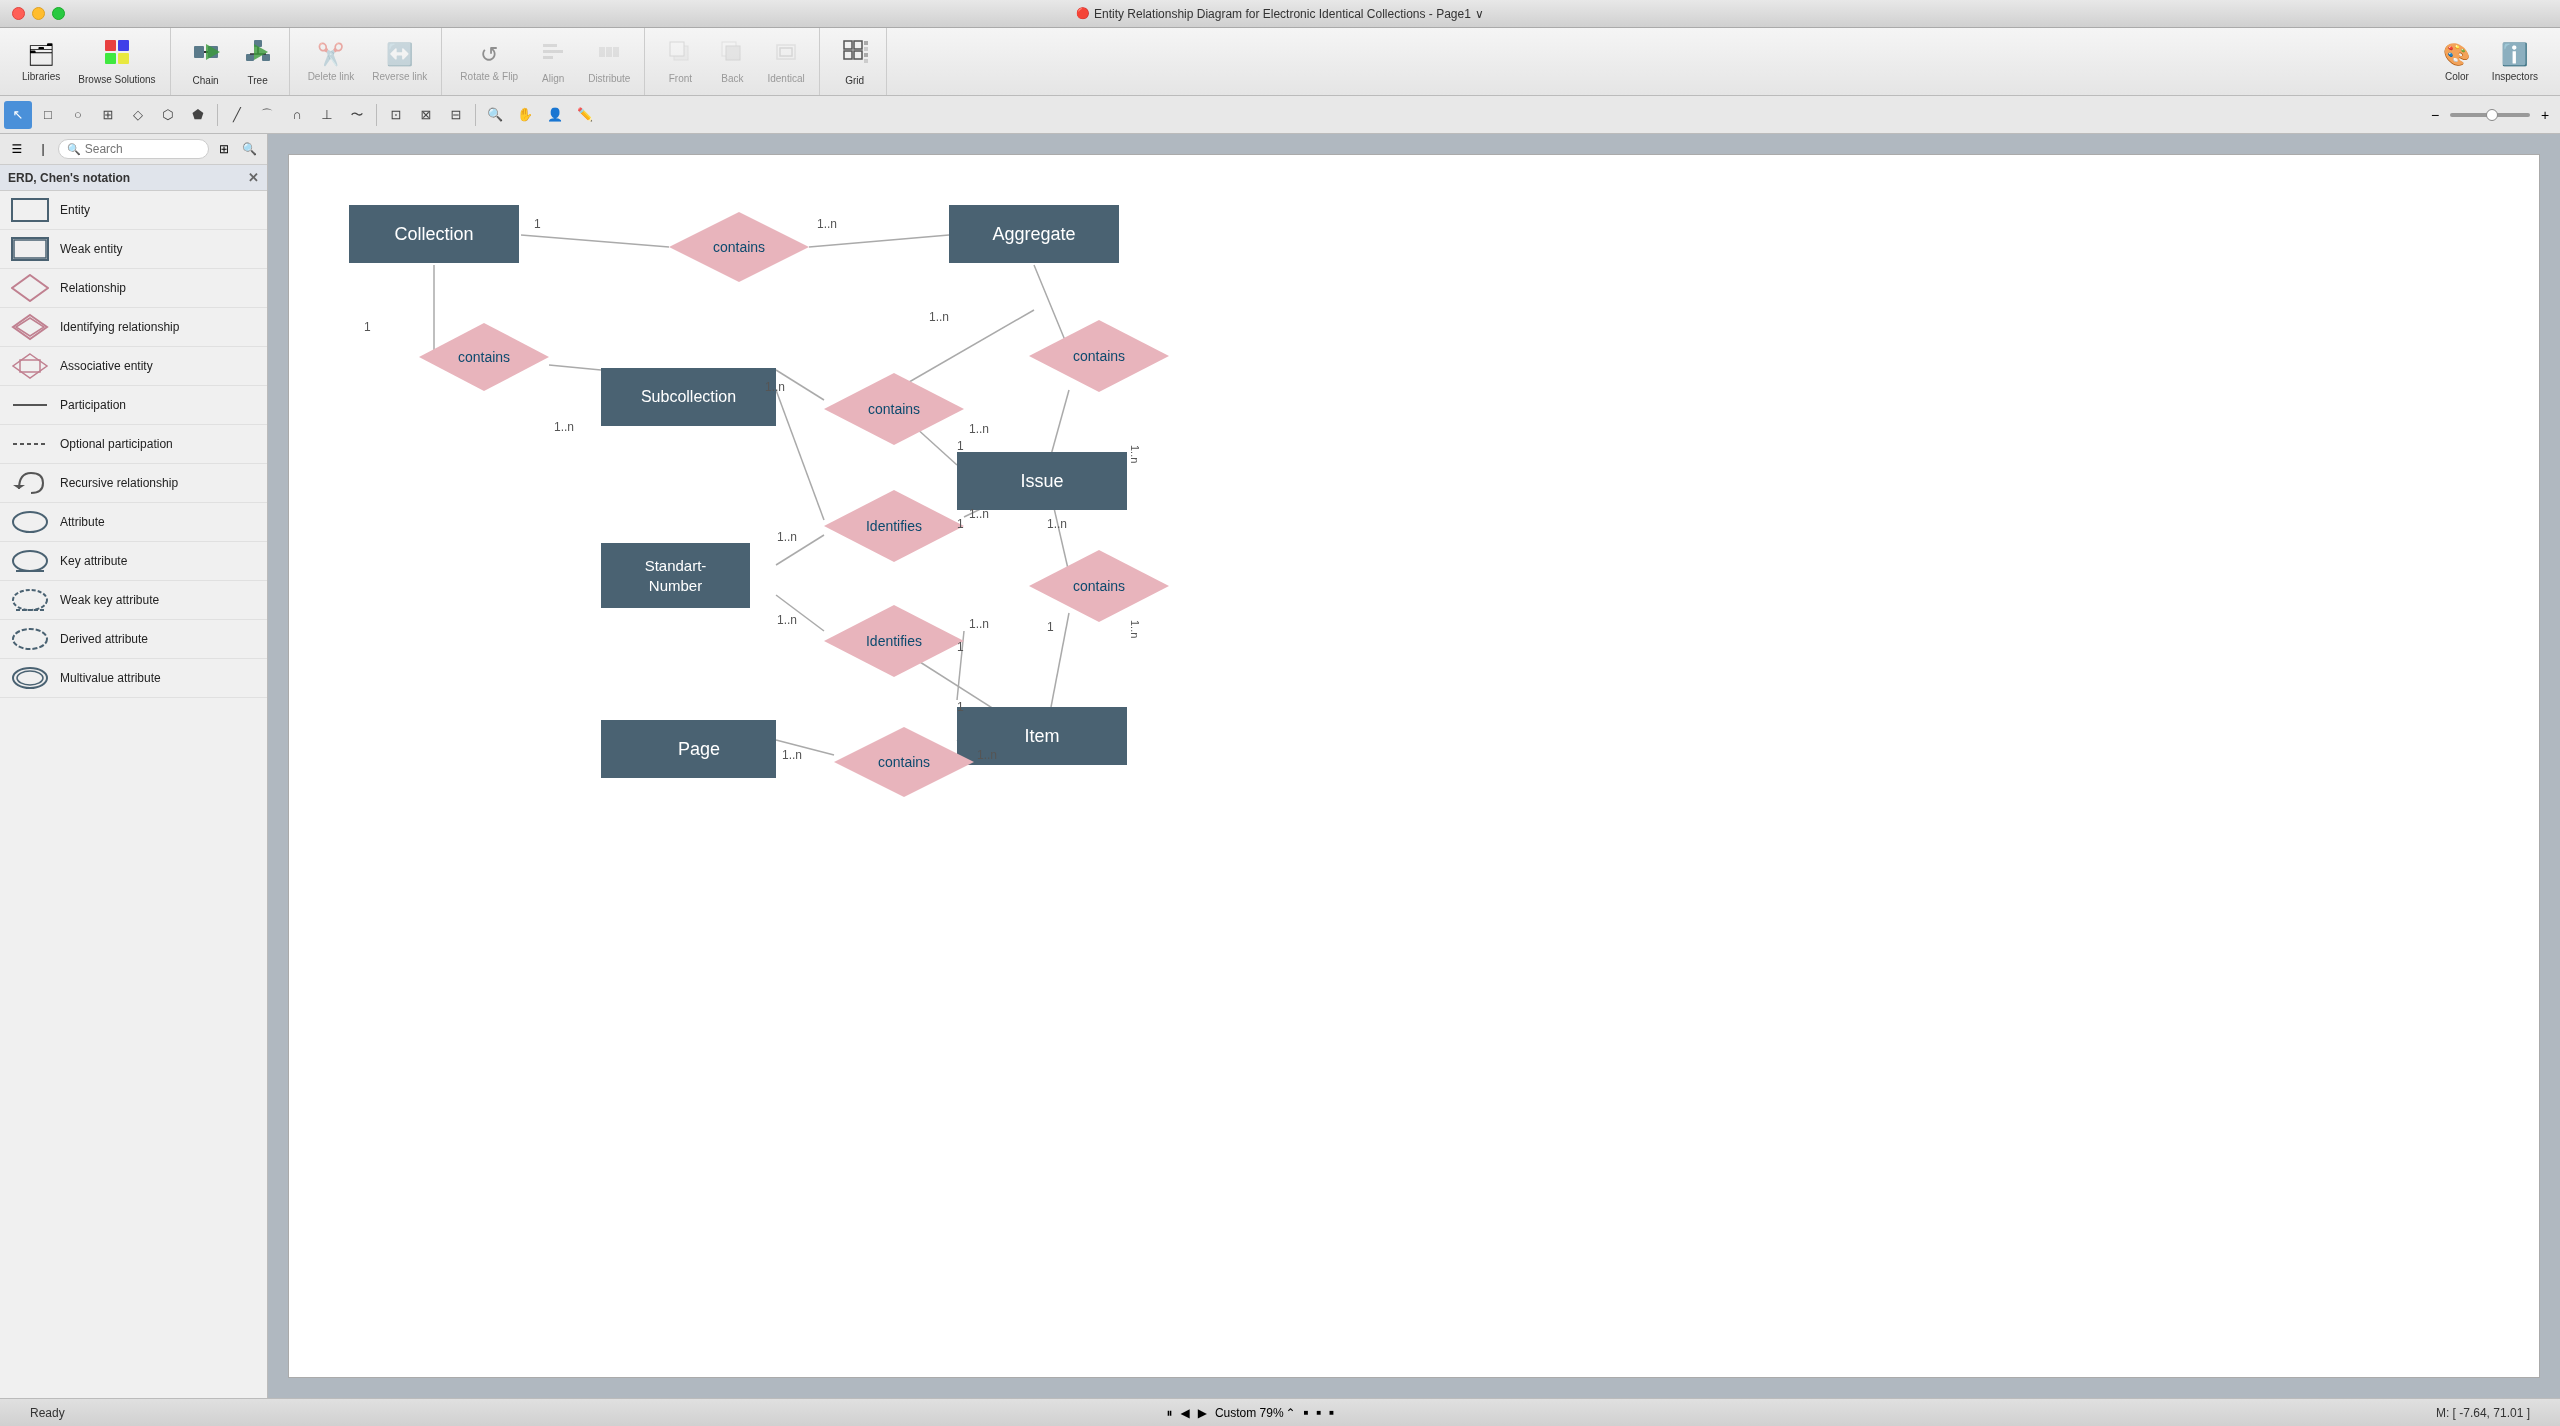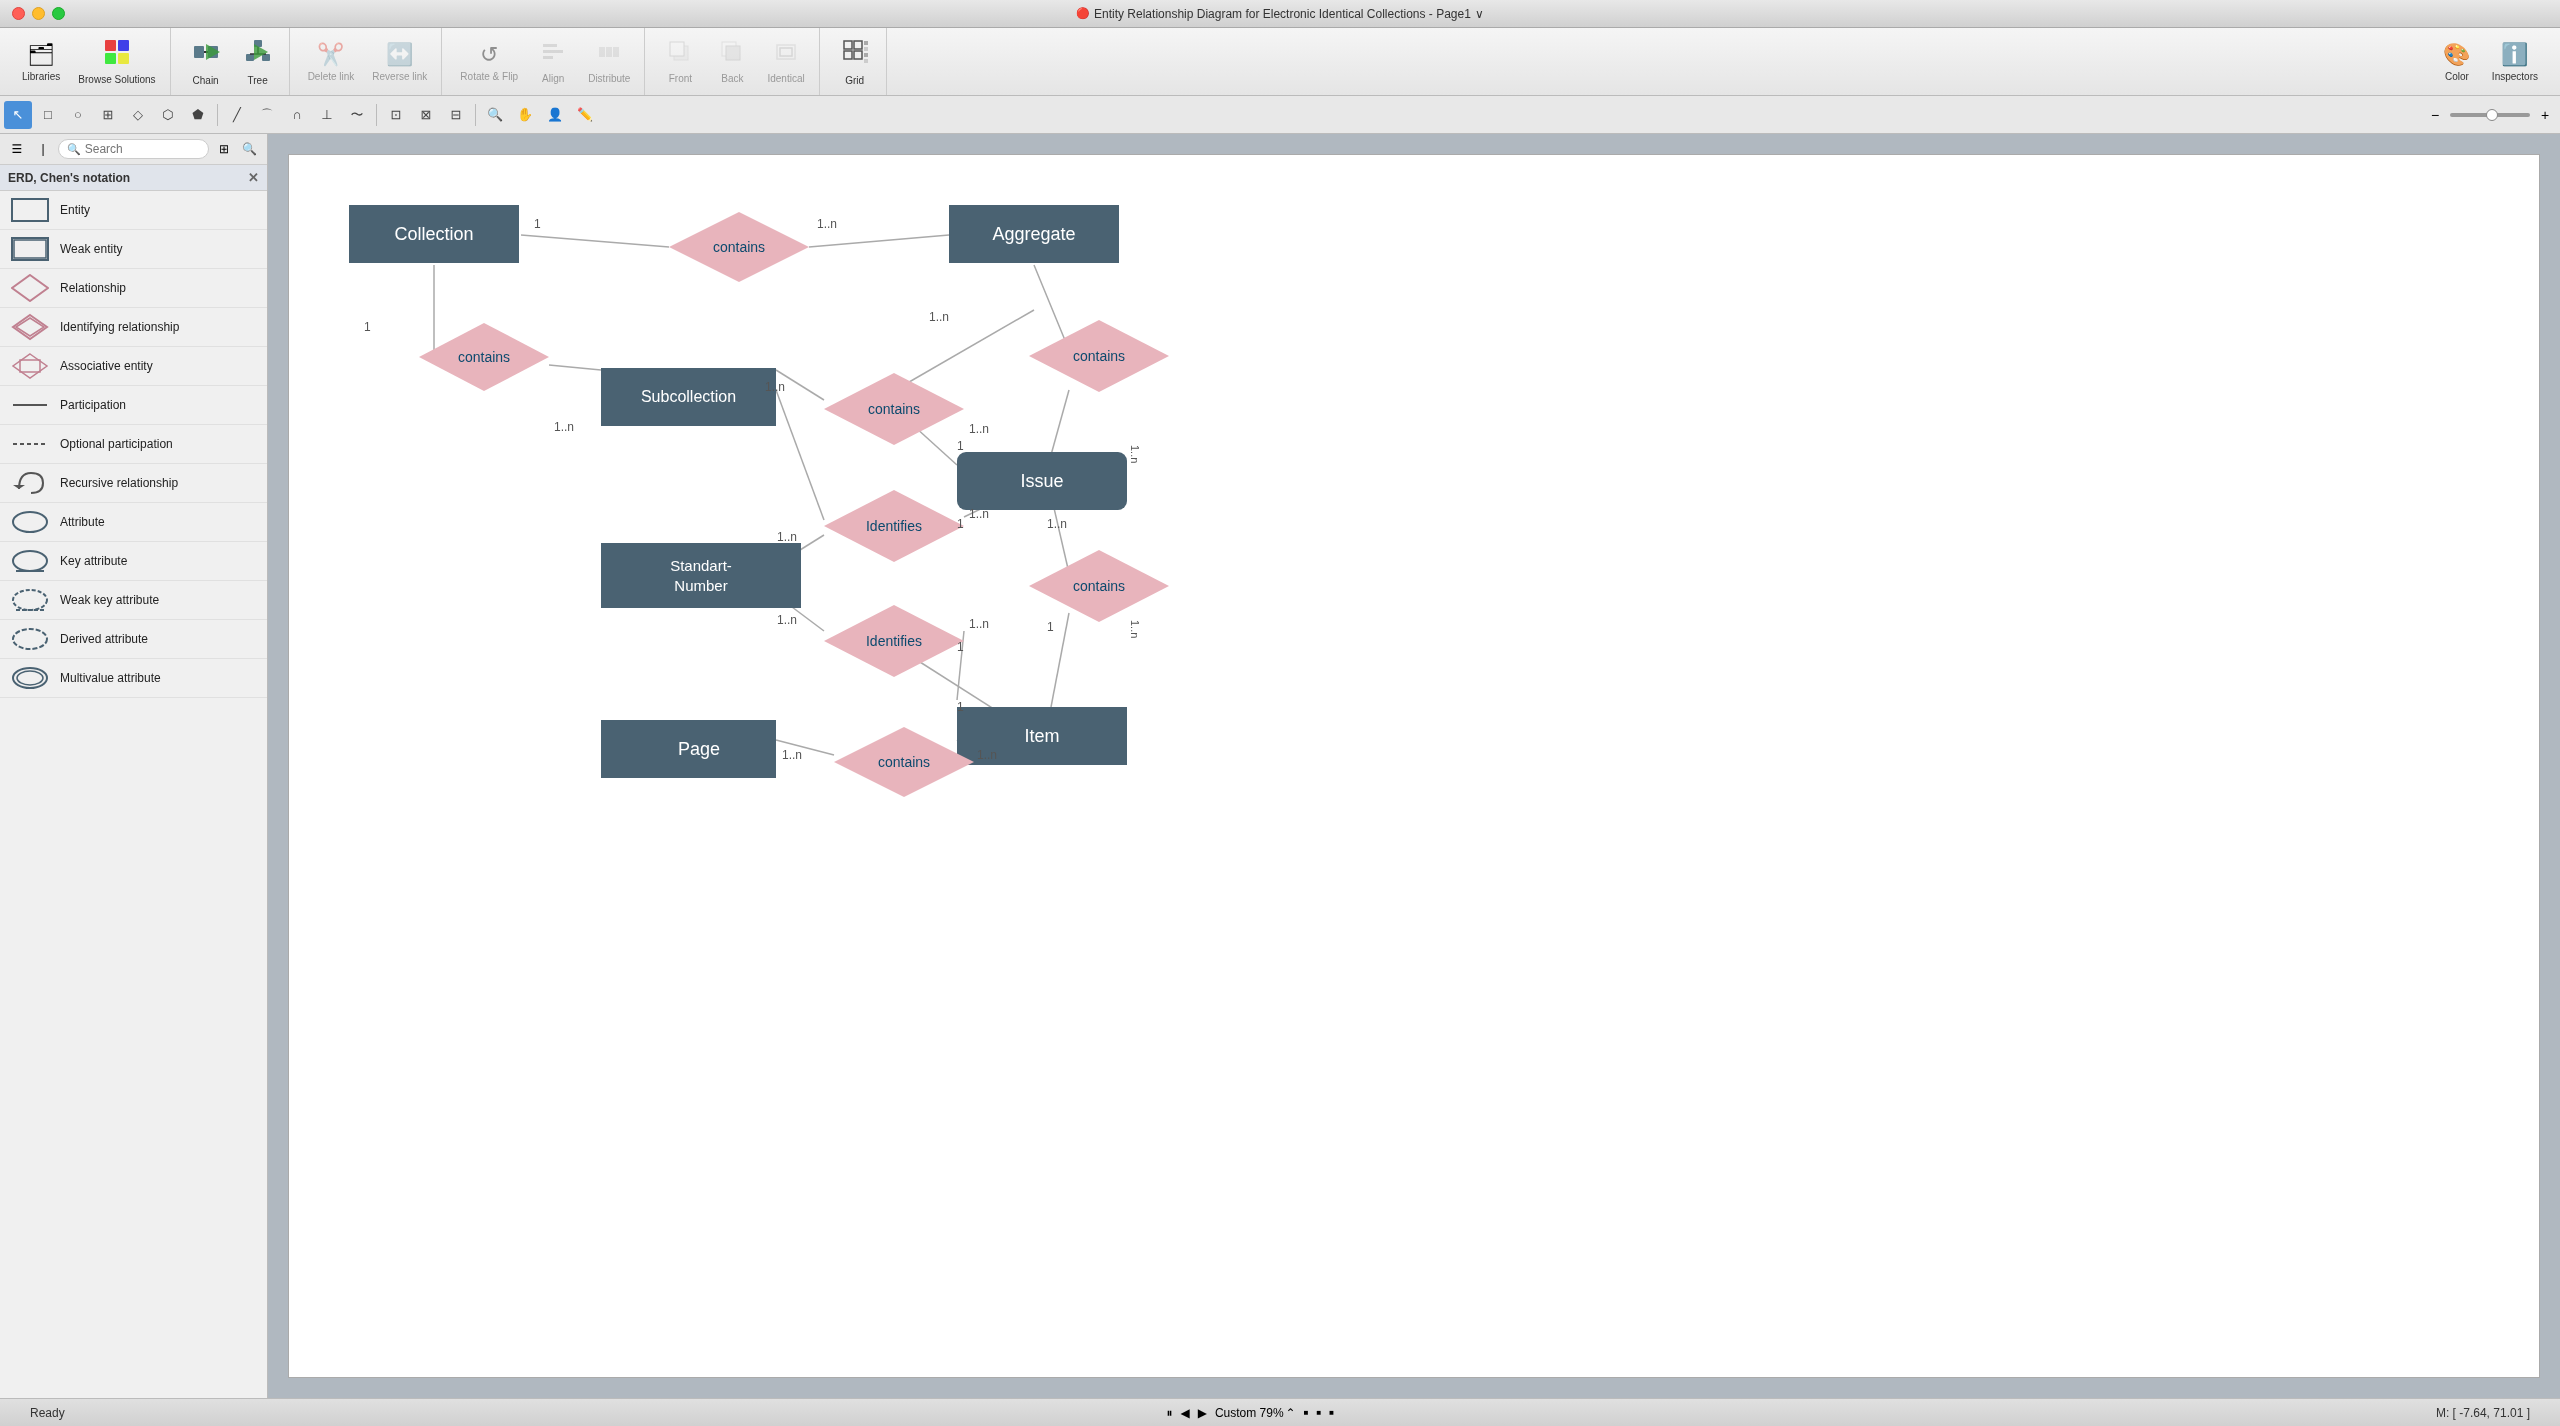--- a/index.html
+++ b/index.html
@@ -504,24 +504,24 @@
 
       <div class="erd-entity" style="left:60px; top:50px; width:170px; height:58px; font-size:18px;">
         <span>Collection</span>
       </div>
       <div class="erd-entity" style="left:660px; top:50px; width:170px; height:58px; font-size:18px;">
         <span>Aggregate</span>
       </div>
       <div class="erd-entity" style="left:312px; top:185px; width:175px; height:58px; font-size:16px;margin-top:28px;">
         <span>Subcollection</span>
       </div>
-      <div class="erd-entity" style="left:668px; top:297px; width:170px; height:58px; font-size:18px;border-radius:9px;">
+      <div class="erd-entity" style="left:668px; top:297px; width:170px; height:58px; font-size:18px;">
         <span>Issue</span>
       </div>
-      <div class="erd-entity" style="left:312px; top:388px; width:200px; height:65px; font-size:15px; line-height:1.3; text-align:center;">
+      <div class="erd-entity" style="left:312px; top:388px; width:149px; height:65px; font-size:15px; line-height:1.3; text-align:center;">
         <span>Standart-<br>Number</span>
       </div>
       <div class="erd-entity" style="left:312px; top:565px; width:175px; height:58px; font-size:18px;padding-left:21px;">
         <span>Page</span>
       </div>
       <div class="erd-entity" style="left:668px; top:552px; width:170px; height:58px; font-size:18px;">
         <span>Item</span>
       </div>
 
       <div class="erd-relationship" style="left:380px; top:57px; width:140px; height:70px; font-size:14px;">

